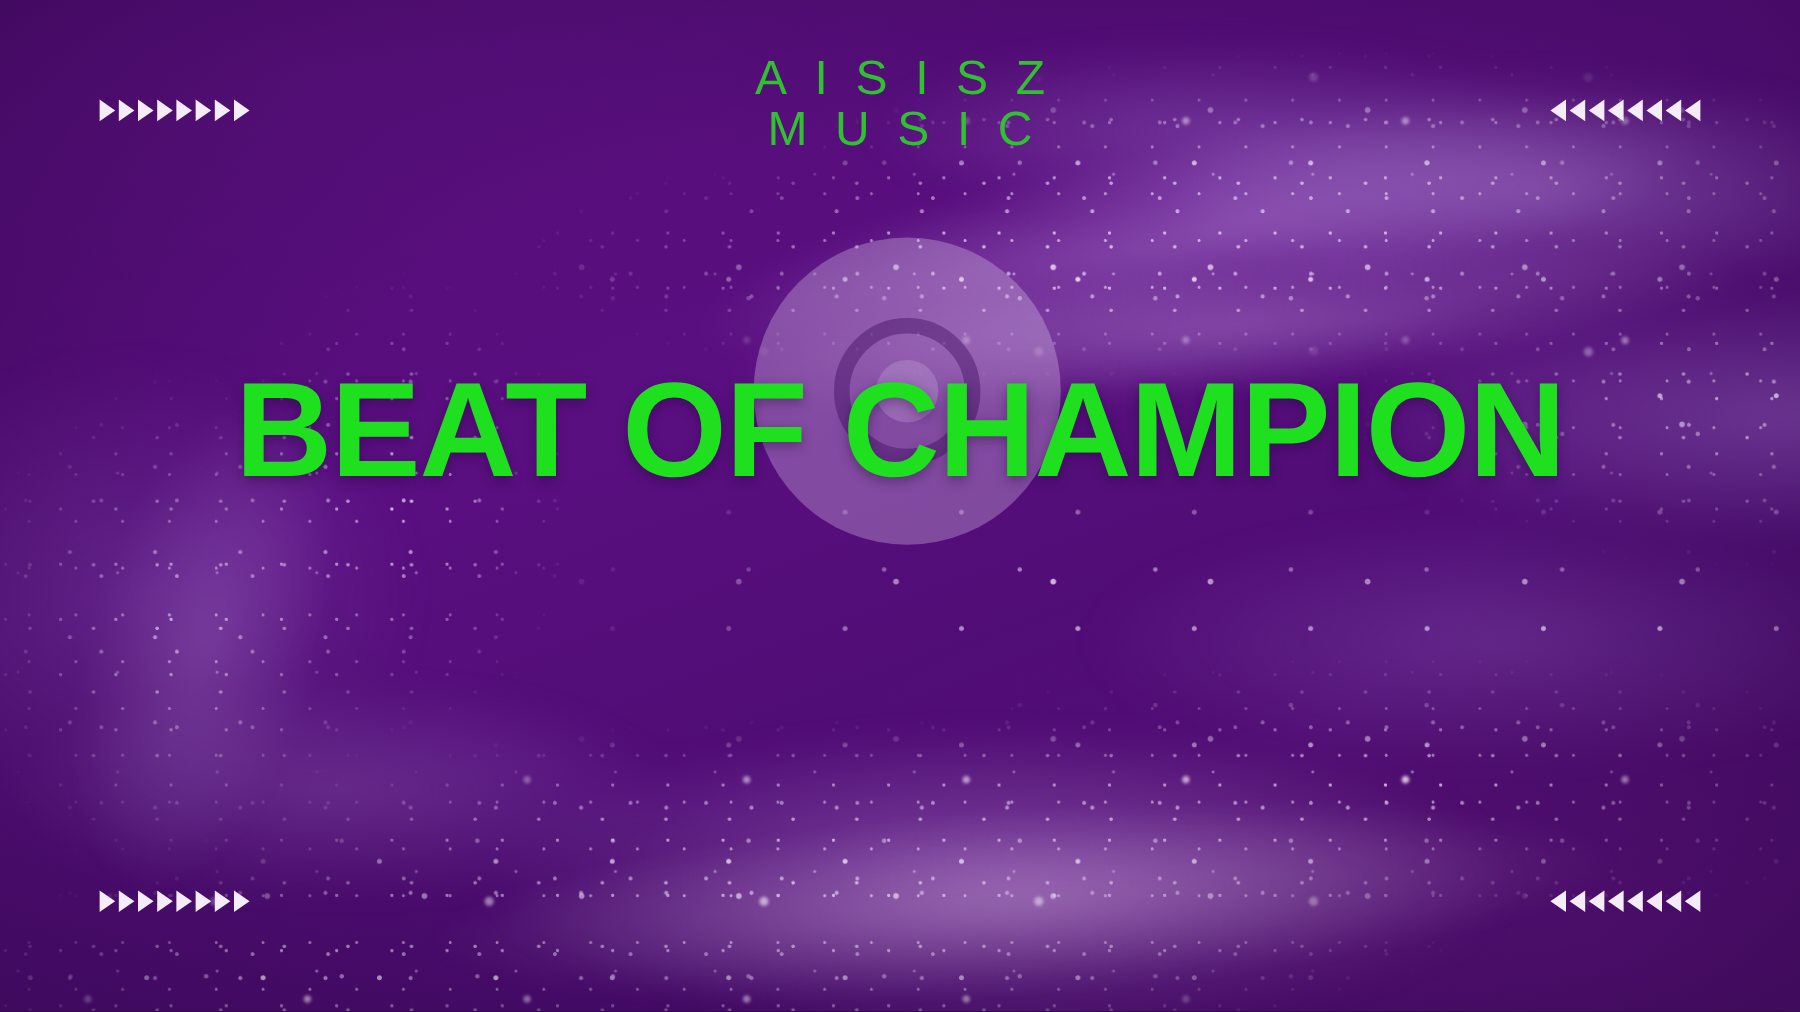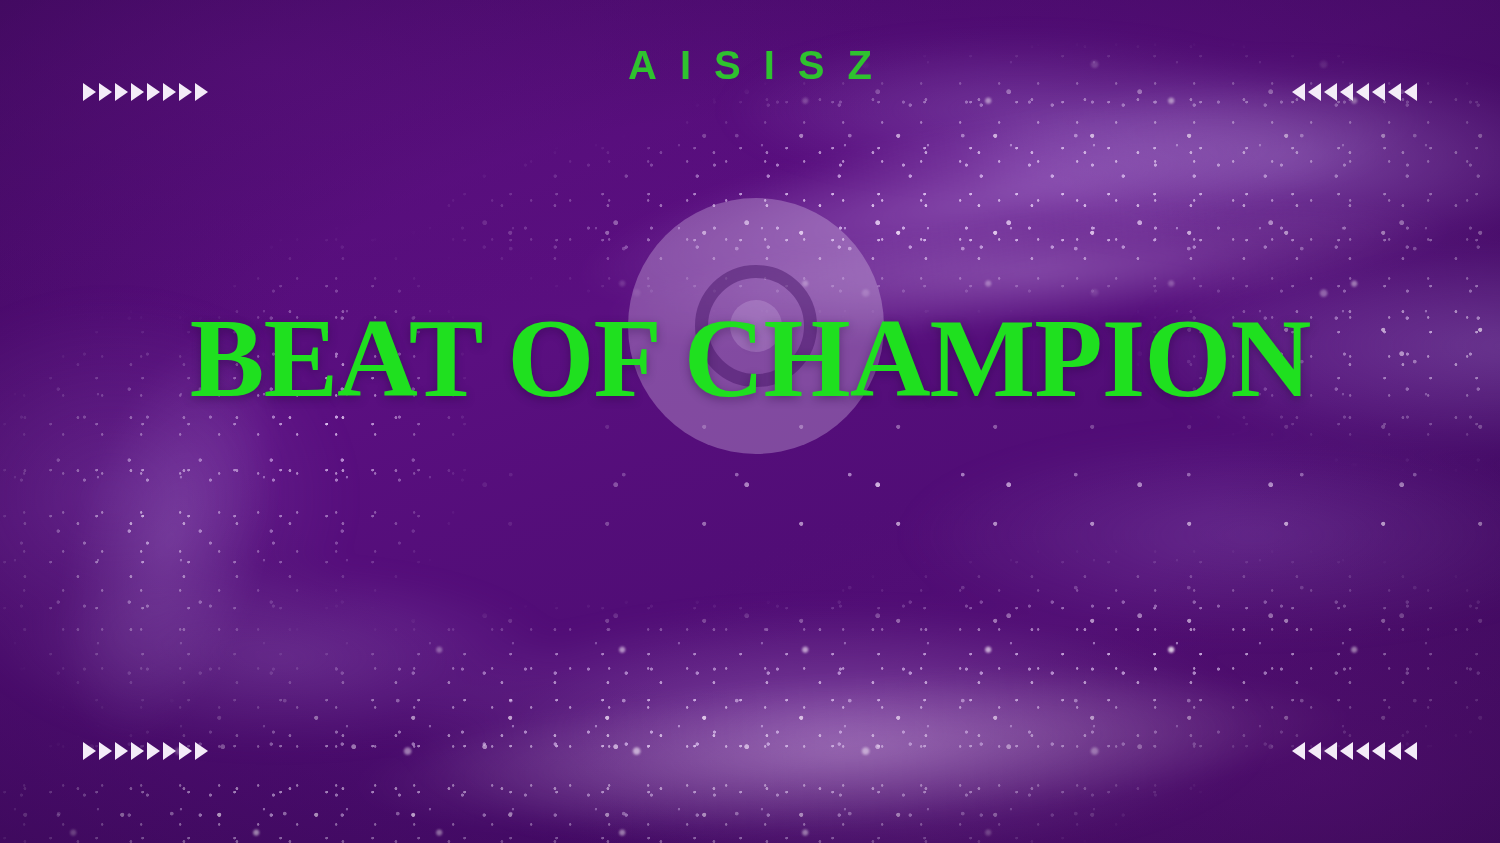--- a/index.html
+++ b/index.html
@@ -217,38 +217,38 @@
     top: 44px;
     left: 0;
     width: 100%;
     text-align: center;
     line-height: 1.08;
   }
   .brand-line {
     display: block;
     color: #2fc22f;
     font-family: "Liberation Sans", sans-serif;
-    font-weight: 700;
+    font-weight: 400;
     font-size: 40px;
     letter-spacing: 23px;
     text-indent: 23px;
   }
 
   
   .title-block {
     position: absolute;
     left: 0;
     top: 288px;
     width: 100%;
     text-align: center;
   }
   .title-line {
     display: block;
     color: #1fe01f;
-    font-family: Liberation Serif, serif;
+    font-family: Liberation Sans, sans-serif;
     font-weight: 700;
     font-size: 112px;
     line-height: 1.26;
     letter-spacing: -1px;
     white-space: nowrap;
     text-shadow: 0 3px 10px rgba(32,4,52,0.38);
   }
 </style>
 </head>
 <body>
@@ -319,19 +319,20 @@
     <span class="tri"></span>
     <span class="tri"></span>
     <span class="tri"></span>
     <span class="tri"></span>
     <span class="tri"></span>
     <span class="tri"></span>
   </div>
 
   <div class="brand">
     <span class="brand-line">AISISZ</span>
+    <span class="brand-line">MUSIC</span>
   </div>
 
   <div class="title-block">
     <span class="title-line">BEAT OF CHAMPION</span>
   </div>
 
 </div>
 
 </body></html>

